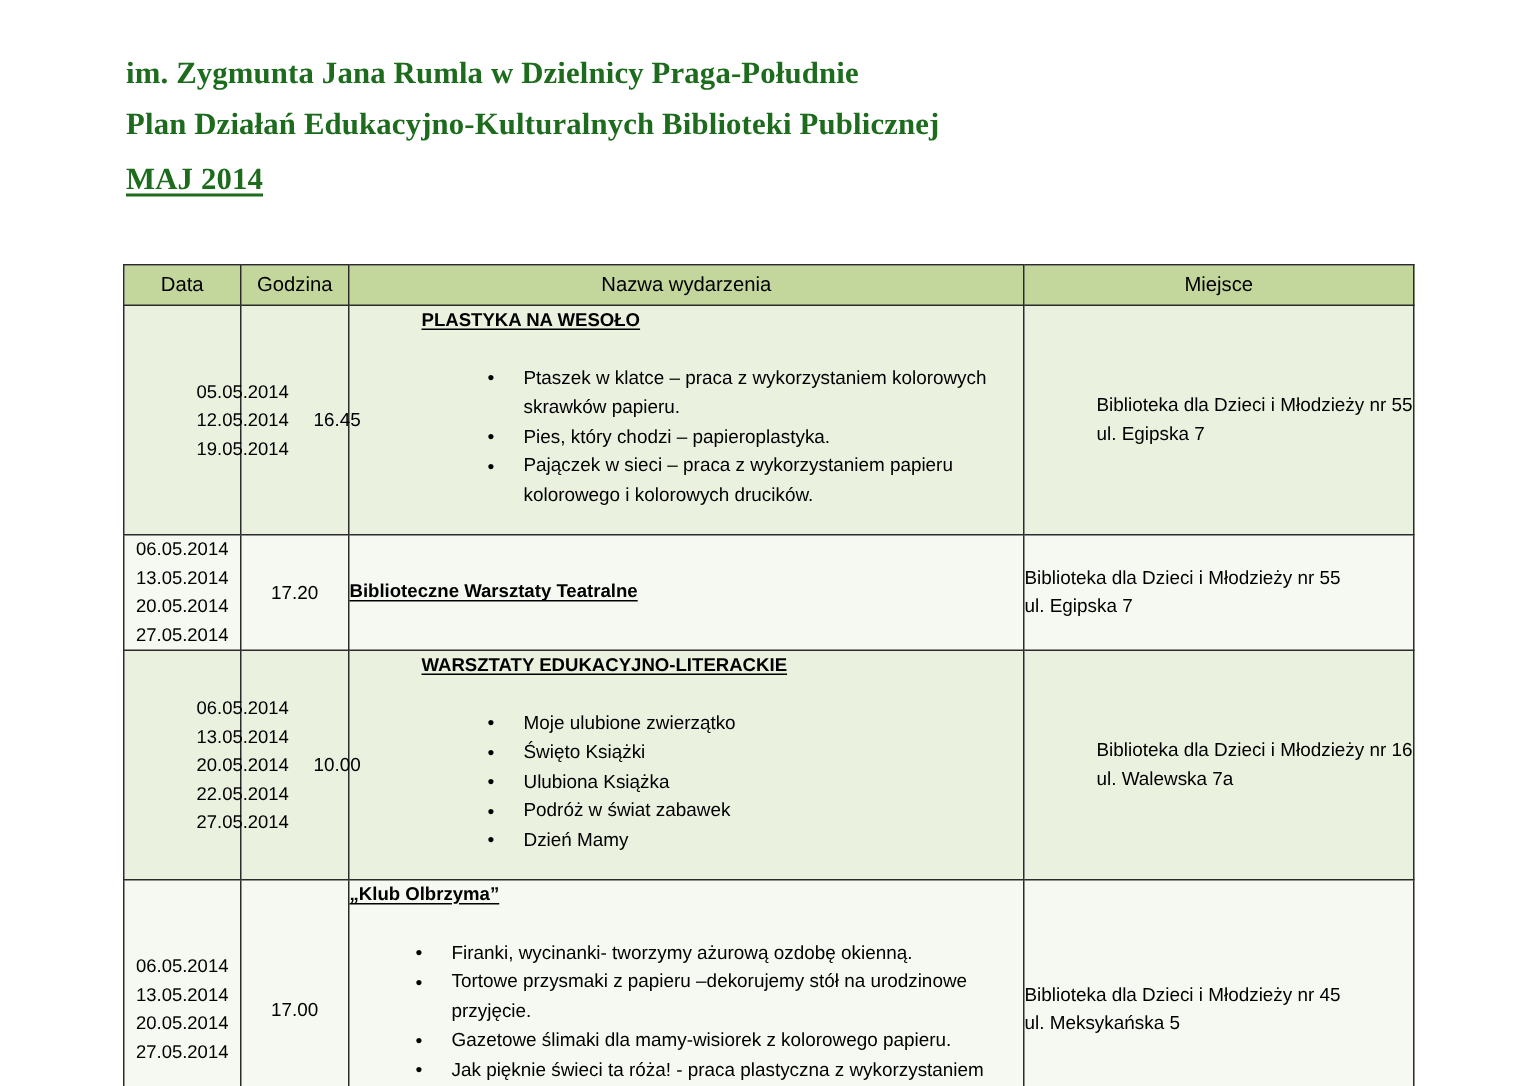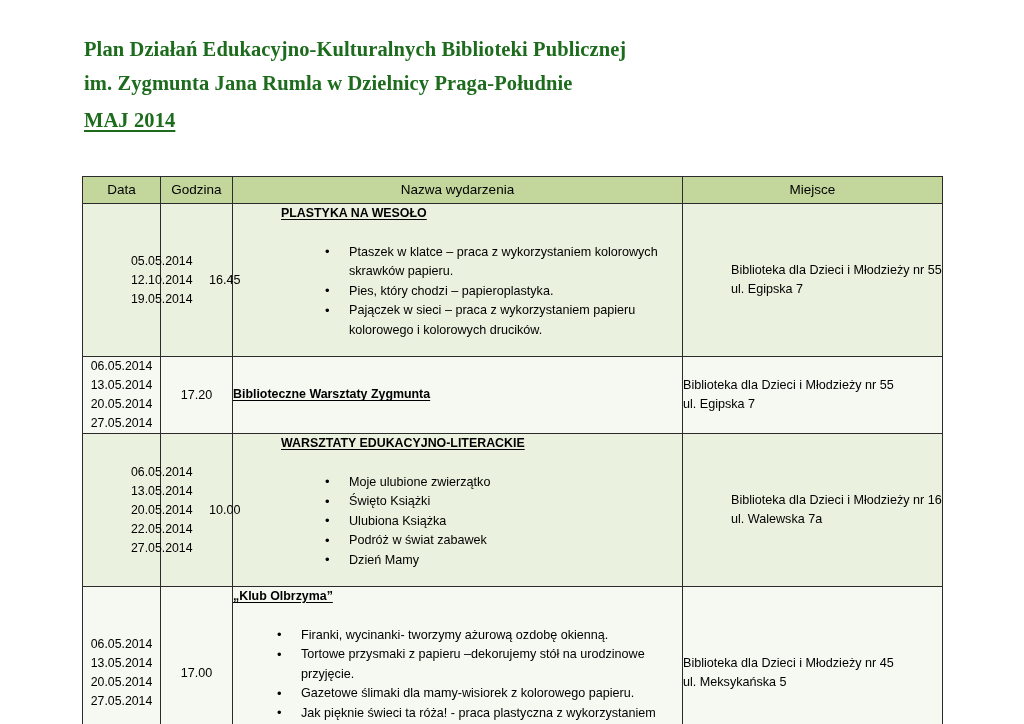--- a/index.html
+++ b/index.html
@@ -150,22 +150,22 @@
 
   .place-line { display: block; white-space: nowrap; }
   .date-line  { display: block; }
 </style>
 </head>
 <body>
 
 <div class="page">
 
   <div class="heading">
+    <div class="heading-line">im. Zygmunta Jana Rumla w Dzielnicy Praga-Południe</div>
     <div class="heading-line">Plan Działań Edukacyjno-Kulturalnych Biblioteki Publicznej</div>
-    <div class="heading-line">im. Zygmunta Jana Rumla w Dzielnicy Praga-Południe</div>
     <div class="heading-line month">MAJ 2014</div>
   </div>
 
   <div class="schedule-wrap">
     <table class="schedule">
       <colgroup>
         <col class="c-data">
           <col class="c-godzina">
           <col class="c-nazwa">
           <col class="c-miejsce">
@@ -175,21 +175,21 @@
           <th>Data</th>
           <th>Godzina</th>
           <th>Nazwa wydarzenia</th>
           <th>Miejsce</th>
         </tr>
       </thead>
       <tbody id="schedule-body">
           <tr class="shade-a">
             <td class="cell-date">
               <span class="date-line">05.05.2014</span>
-              <span class="date-line">12.10.2014</span>
+              <span class="date-line">12.05.2014</span>
               <span class="date-line">19.05.2014</span>
             </td>
             <td class="cell-time">16.45</td>
             <td class="cell-event">
               <div><span class="event-title">PLASTYKA NA WESOŁO</span></div>
               <ul class="event-items">
                 <li>Ptaszek w klatce – praca z wykorzystaniem kolorowych skrawków papieru.</li>
                 <li>Pies, który chodzi – papieroplastyka.</li>
                 <li>Pajączek w sieci – praca z wykorzystaniem papieru kolorowego i kolorowych drucików.</li>
               </ul>
@@ -201,21 +201,21 @@
           </tr>
           <tr class="shade-b">
             <td class="cell-date">
               <span class="date-line">06.05.2014</span>
               <span class="date-line">13.05.2014</span>
               <span class="date-line">20.05.2014</span>
               <span class="date-line">27.05.2014</span>
             </td>
             <td class="cell-time">17.20</td>
             <td class="cell-event centered">
-              <div><span class="event-title solo">Biblioteczne Warsztaty Zygmunta</span></div>
+              <div><span class="event-title solo">Biblioteczne Warsztaty Teatralne</span></div>
             </td>
             <td class="cell-place">
               <span class="place-line">Biblioteka dla Dzieci i Młodzieży nr 55</span>
               <span class="place-line">ul. Egipska 7</span>
             </td>
           </tr>
           <tr class="shade-a">
             <td class="cell-date">
               <span class="date-line">06.05.2014</span>
               <span class="date-line">13.05.2014</span>

